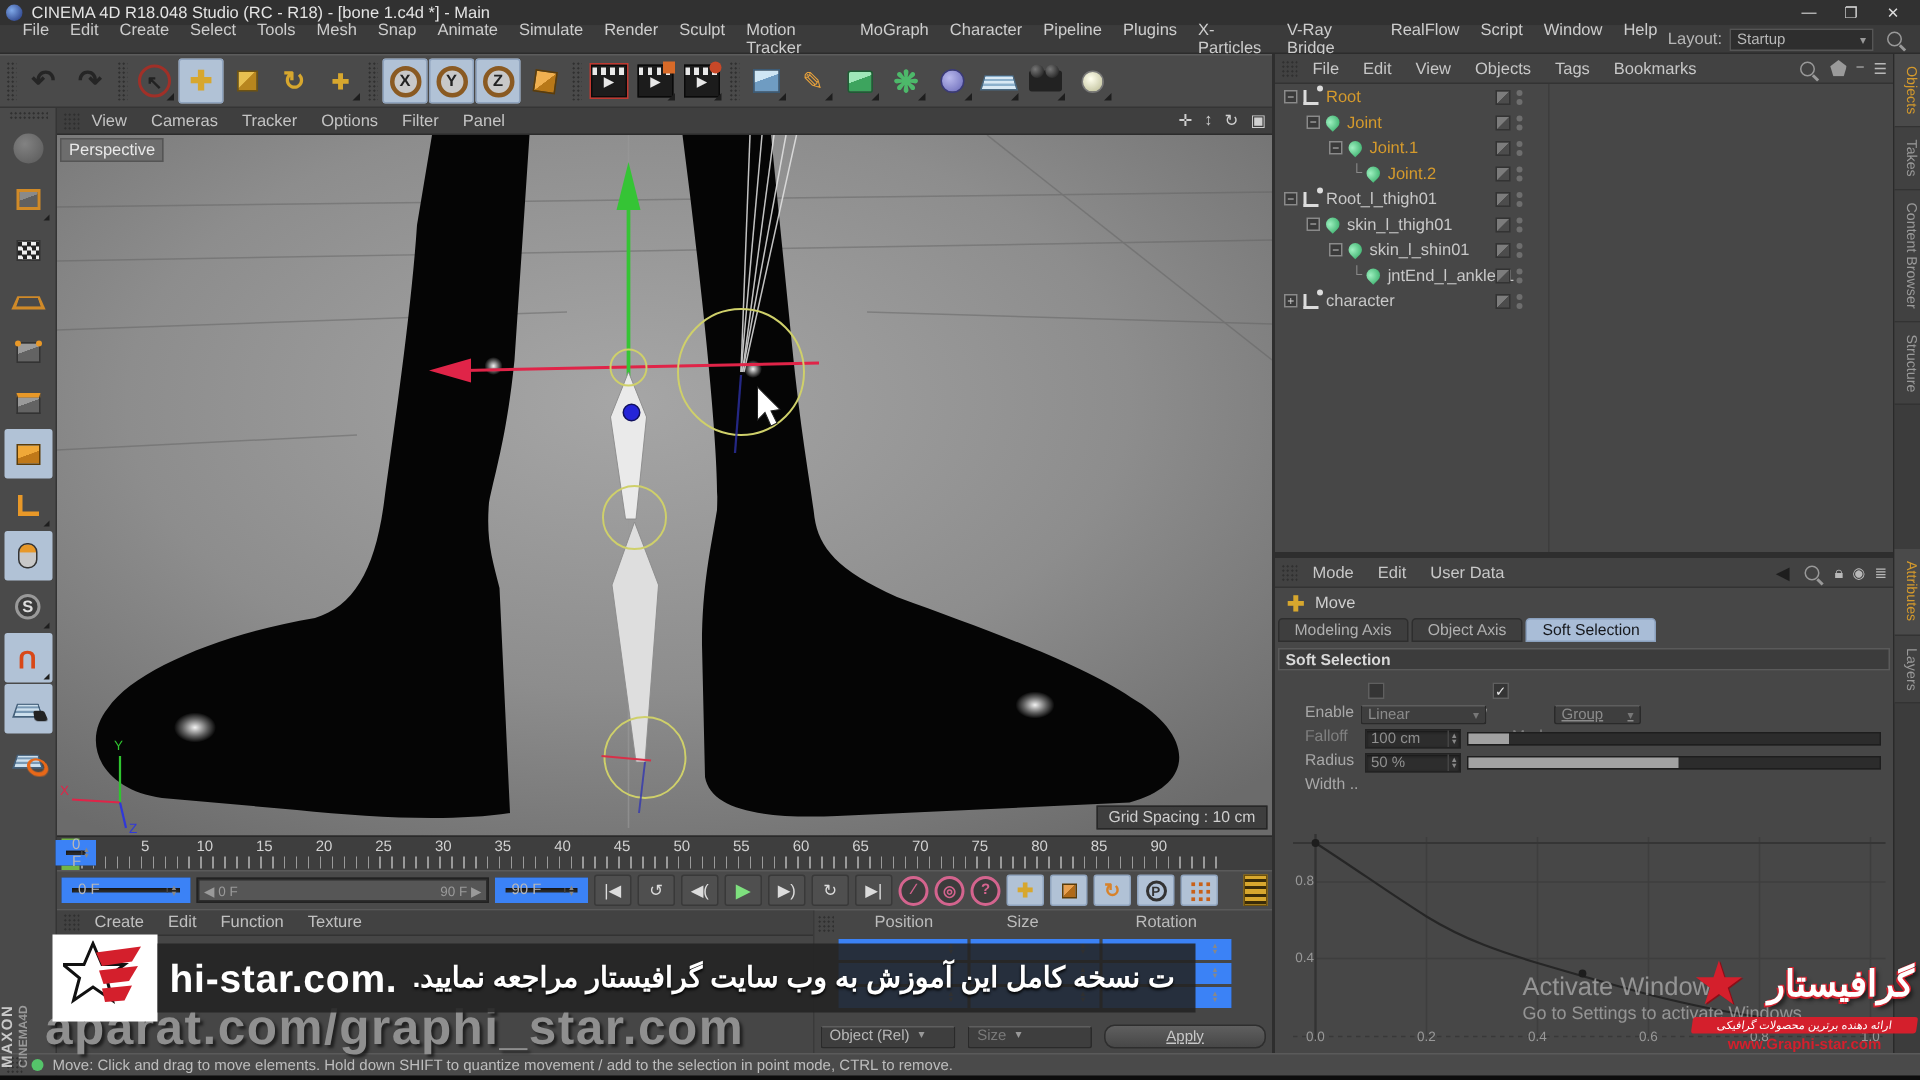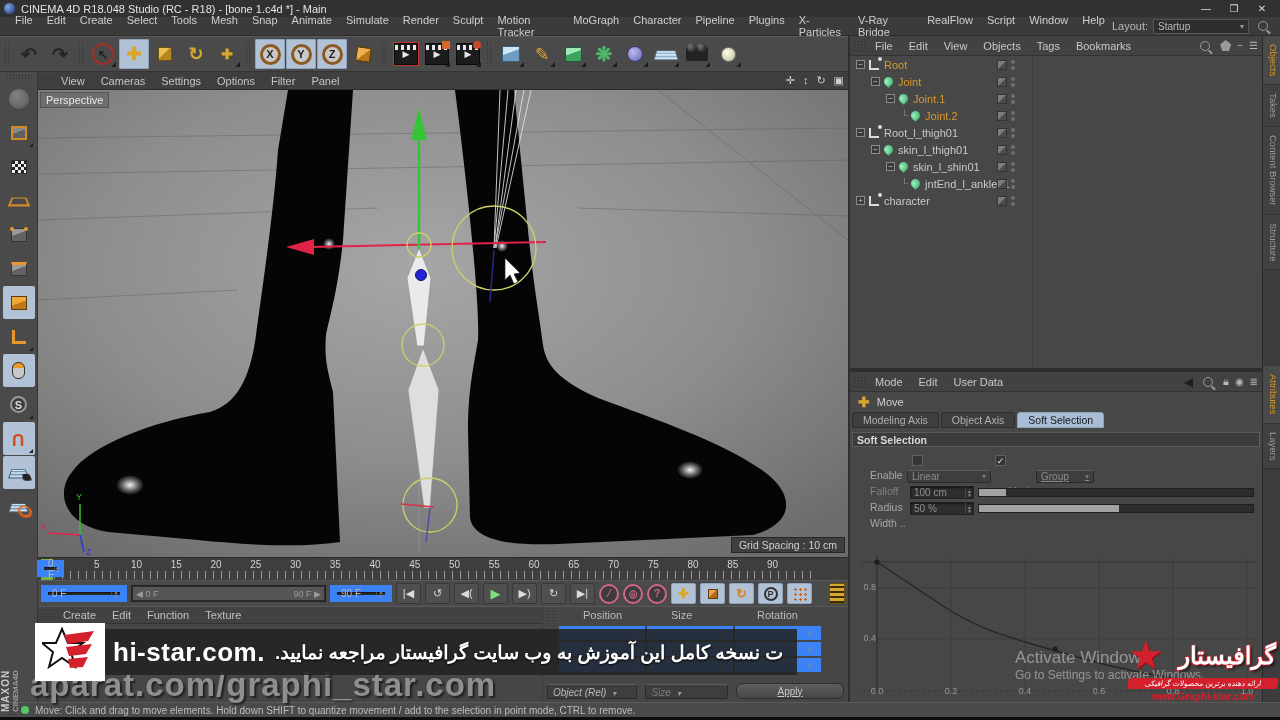--- a/index.html
+++ b/index.html
@@ -106,21 +106,21 @@
   
   .managers { position:absolute; left:38px; top:606px; width:810px; height:96px; background:#464646; border-top:1px solid #5a5a5a; }
   .mat-zone { position:absolute; left:0; top:0; width:505px; height:96px; border-right:1px solid #3a3a3a; }
   .mgr-menus { display:flex; align-items:center; gap:2px; height:17px; padding:0 4px; background:#424242; border-bottom:1px solid #333; }
   .mgr-menus .menu-item { padding:0 8px; color:#c0c0c0; }
   .coord-zone { position:absolute; left:505px; top:0; right:0; height:96px; }
   .coord-head { position:absolute; top:2px; font-size:11px; color:#bcbcbc; }
   .coord-col { position:absolute; top:19px; width:86px; display:flex; flex-direction:column; gap:2px; }
   .coord-col .num-field { height:14px; }
   .coord-foot { position:absolute; left:4px; right:4px; bottom:4px; display:flex; gap:8px; align-items:center; }
-  .dd { height:15px; background:#3e3e3e; border:1px solid #2a2a2a; border-top-color:#5e5e5e; color:#b8b8b8; font-size:10px; display:flex; align-items:flex-end; padding:0 5px; gap:6px; border-radius:2px;font-style:italic; }
+  .dd { height:15px; background:#3e3e3e; border:1px solid #2a2a2a; border-top-color:#5e5e5e; color:#b8b8b8; font-size:10px; display:flex; align-items:flex-start; padding:0 5px; gap:6px; border-radius:2px; }
   .dd::after { content:"▾"; color:#999; font-size:8px; }
   .dd.disabled { color:#7a7a7a; }
   .apply-btn { margin-left:auto; width:110px; height:16px; background:linear-gradient(#5f5f5f,#474747); border:1px solid #2e2e2e; border-radius:7px; color:#c8c8c8; font-size:10px; display:flex; align-items:center; justify-content:center;text-decoration:underline; }
 
   
   .statusbar { position:absolute; left:0; top:702px; width:1280px; height:15px; background:#4a4a4a; border-top:1px solid #5a5a5a; display:flex; align-items:center; gap:6px; padding:0 4px; }
   .status-dot { width:8px; height:8px; border-radius:50%; background:#55c46a; }
   .status-msg { font-size:10px; color:#bdbdbd; }
   .bottom-black { position:absolute; left:0; top:717px; width:1280px; height:3px; background:#0d0d0d; }
 
@@ -378,21 +378,21 @@
       <span class="grid-ring"></span>
     </span>
 </div>
 
 <div class="viewport">
   <div class="vp-header">
     <span class="handle-dots"></span>
     <span id="vp-menus" style="display:flex;">
         <span class="menu-item">View</span>
         <span class="menu-item">Cameras</span>
-        <span class="menu-item">Settings</span>
+        <span class="menu-item">Tracker</span>
         <span class="menu-item">Options</span>
         <span class="menu-item">Filter</span>
         <span class="menu-item">Panel</span>
       </span>
     <span class="vp-nav">
       <span>✛</span>
       <span>↕</span>
       <span>↻</span>
       <span>▣</span>
     </span>

